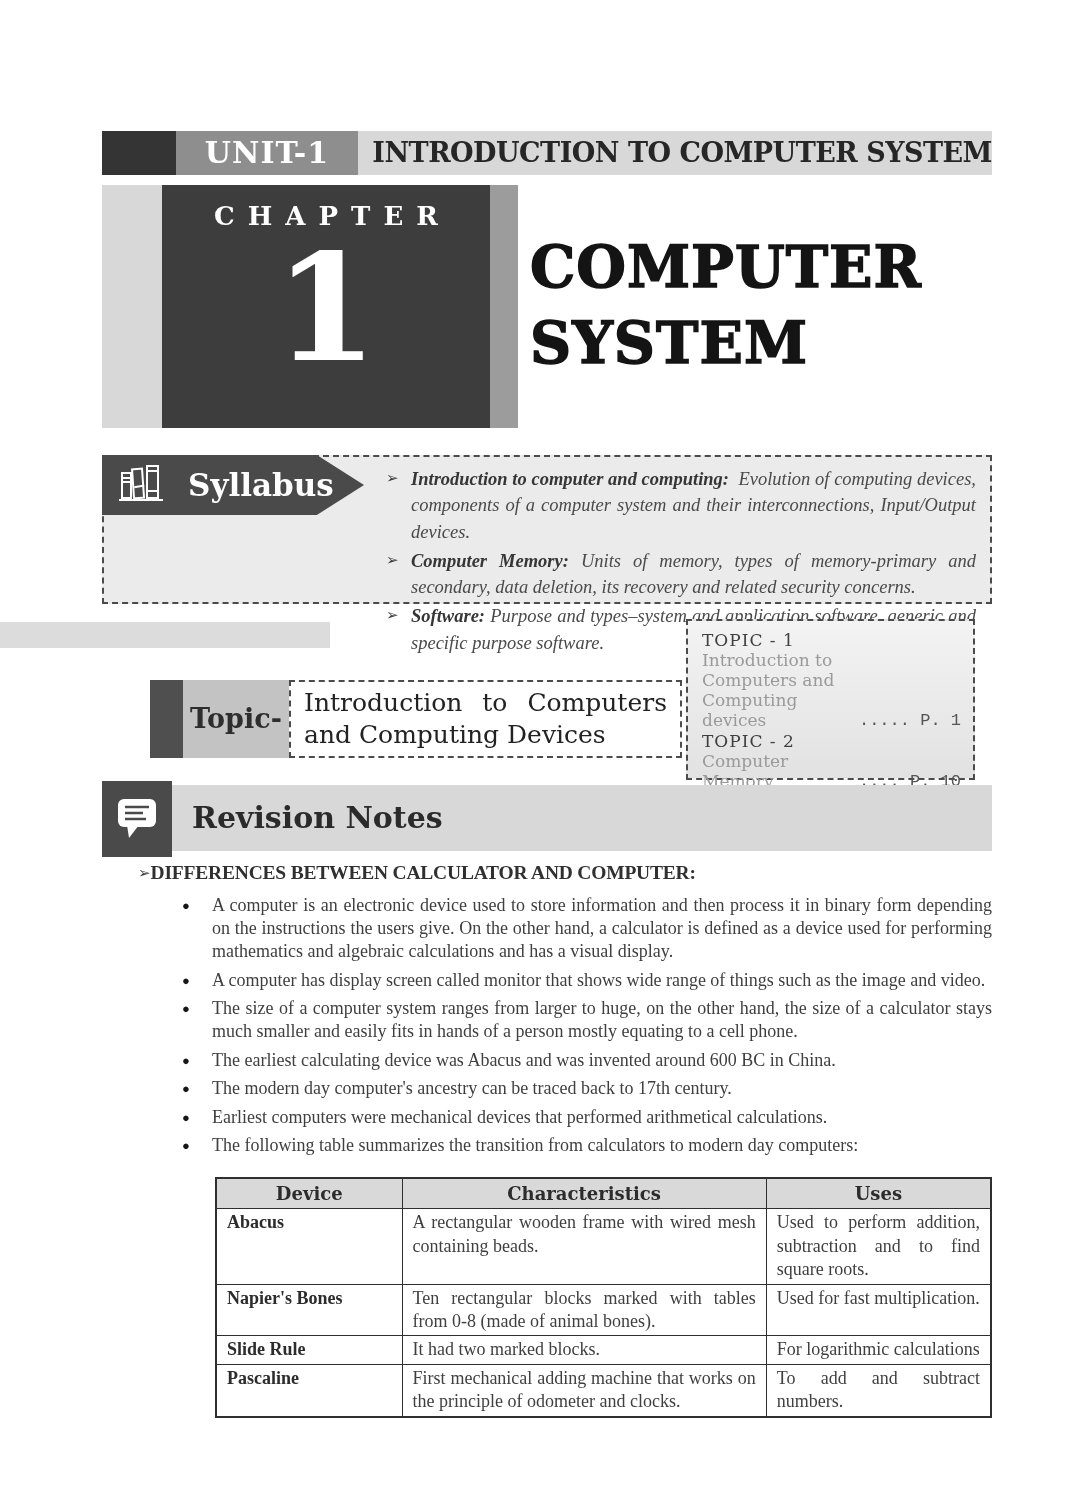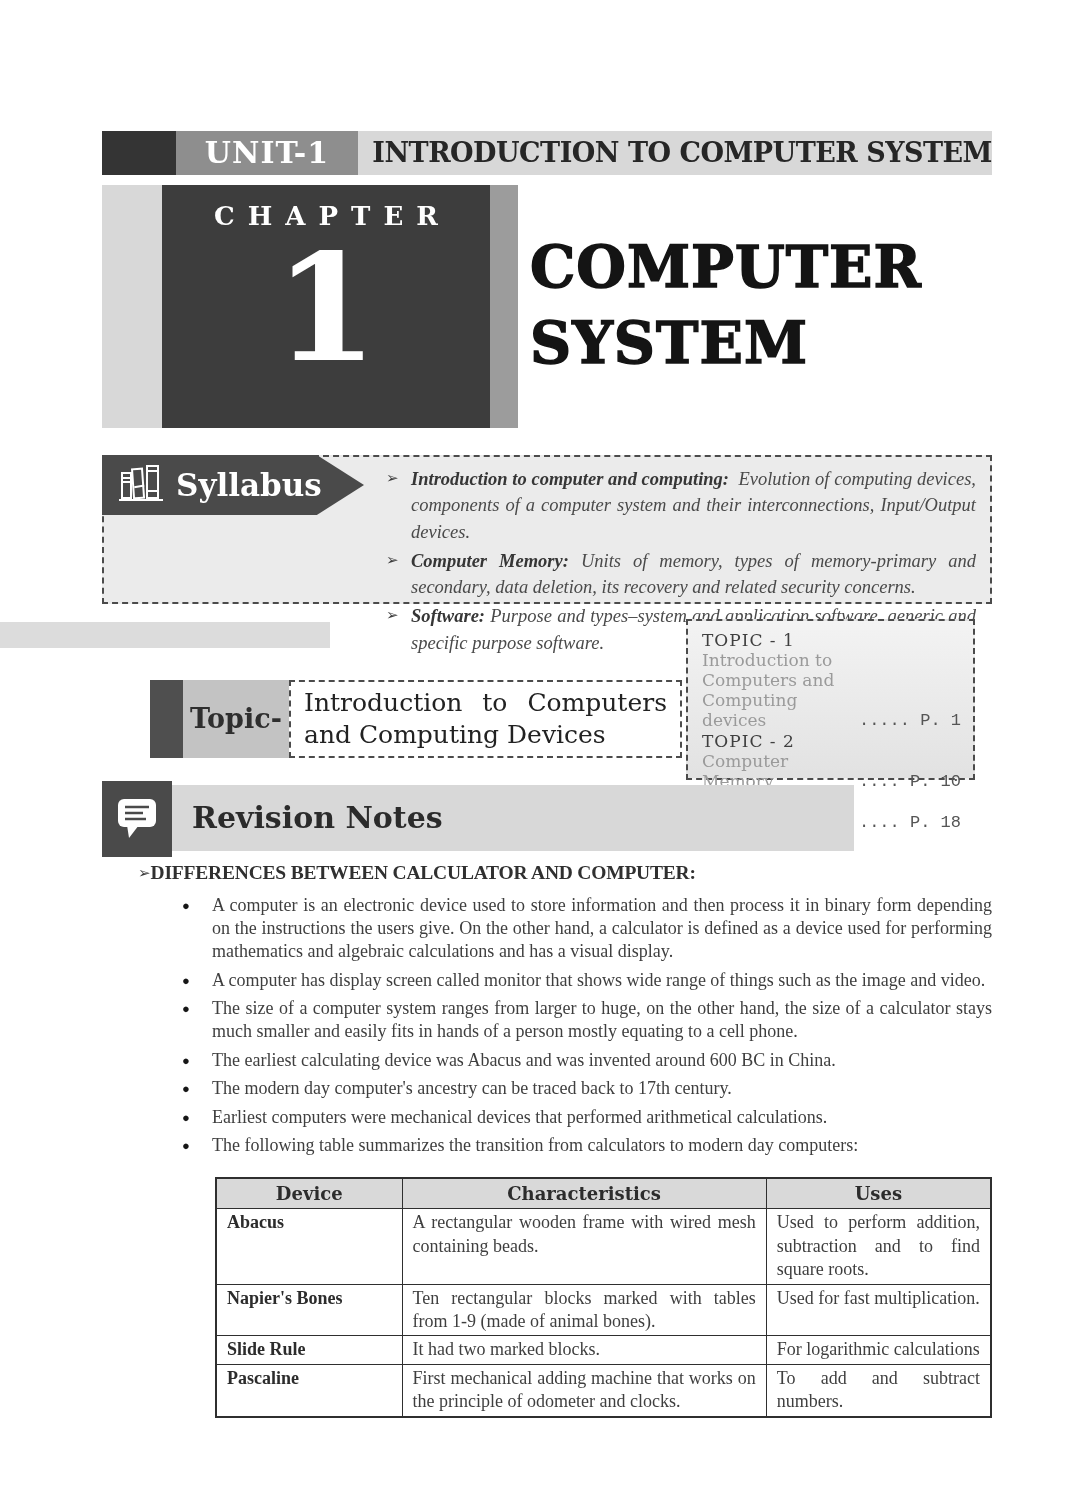--- a/index.html
+++ b/index.html
@@ -17,21 +17,21 @@
   .chapter-row { position:absolute; left:102px; top:185px; width:890px; height:243px; }
   .chapter-strip-left { position:absolute; left:0; top:0; width:60px; height:243px; background:#d8d8d8; }
   .chapter-box { position:absolute; left:60px; top:0; width:328px; height:243px; background:#3d3d3d; text-align:center; }
   .chapter-strip-right { position:absolute; left:388px; top:0; width:28px; height:243px; background:#9c9c9c; }
   .chapter-word { margin-top:16px; color:#ffffff; font-family:"DejaVu Serif", serif; font-weight:bold; font-size:26px; letter-spacing:13px; text-indent:13px; }
   .chapter-num { color:#ffffff; font-family:"DejaVu Serif", serif; font-weight:bold; font-size:148px; line-height:1.05; }
   .chapter-title { position:absolute; left:428px; top:44px; font-family:"DejaVu Serif", serif; font-weight:bold; font-size:57px; line-height:1.33; color:#141414; -webkit-text-stroke:1.5px #141414; letter-spacing:1px; }
 
   
   .syllabus-box { position:absolute; left:102px; top:455px; width:890px; height:149px; background:#ebebeb; border:2px dashed #4b4b4b; }
-  .syllabus-banner { position:absolute; left:-2px; top:-2px; width:262px; height:60px; background:#4a4a4a; display:flex; align-items:center; padding-left:16px; gap:12px;
+  .syllabus-banner { position:absolute; left:-2px; top:-2px; width:262px; height:60px; background:#4a4a4a; display:flex; align-items:center; padding-left:16px; gap:24px;
       clip-path:polygon(0 0, 82% 0, 100% 50%, 82% 100%, 0 100%); }
   .syllabus-banner-text { color:#ffffff; font-family:"DejaVu Serif", serif; font-weight:bold; font-size:31px; }
   .syllabus-items { margin-left:278px; padding:9px 14px 6px 4px; }
   .syl-item { display:flex; gap:9px; font-style:italic; font-size:18.5px; line-height:1.42; text-align:justify; color:#4a4a4a; margin-bottom:3px; }
   .syl-marker { flex:0 0 16px; font-style:normal; color:#3c3c3c; font-size:15px; line-height:1.7; }
   .syl-label { font-weight:bold; color:#363636; }
 
   
   .bleed-strip { position:absolute; left:0; top:622px; width:330px; height:26px; background:#dcdcdc; }
 
@@ -42,21 +42,21 @@
   .topic-heading-box { width:393px; border:2px dashed #4b4b4b; padding:5px 13px; font-family:"DejaVu Serif", serif; font-size:25px; line-height:1.28; color:#222222; text-align:justify; }
 
   
   .topic-index { position:absolute; left:686px; top:619px; width:289px; height:161px; border:2px dashed #4b4b4b; background:linear-gradient(180deg,#f3f3f3,#e2e2e2); padding:8px 12px 6px 14px; }
   .ti-topic { font-family:"DejaVu Serif", serif; font-size:17px; color:#3f3f3f; letter-spacing:1px; margin-top:1px; }
   .ti-row { display:flex; align-items:flex-end; }
   .ti-name { flex:1; font-family:"DejaVu Serif", serif; font-size:17px; line-height:1.18; color:#9a9a9a; }
   .ti-page { font-family:Liberation Mono, monospace; font-size:17px; color:#555555; white-space:nowrap; padding-left:6px; }
 
   
-  .revision-bar { position:absolute; left:102px; top:785px; width:752px; height:66px; }
+  .revision-bar { position:absolute; left:102px; top:785px; width:890px; height:66px; }
   .rev-icon { position:absolute; left:0; top:-4px; width:70px; height:76px; background:#4a4a4a; display:flex; align-items:center; justify-content:center; }
   .rev-bg { position:absolute; left:70px; top:0; right:0; height:66px; background:#d8d8d8; }
   .rev-title { position:absolute; left:90px; top:0; line-height:66px; font-family:"DejaVu Serif", serif; font-weight:bold; font-size:30px; color:#2b2b2b; }
 
   
   .content { position:absolute; left:102px; top:862px; width:890px; }
   .diff-heading { display:flex; font-size:19.5px; color:#303030; }
   .dh-marker { flex:0 0 38px; padding-left:36px; font-size:15px; line-height:1.5; color:#3c3c3c; }
   .dh-text { font-weight:bold; letter-spacing:-0.2px; }
   .bullets { list-style:none; margin-top:9px; }
@@ -222,21 +222,21 @@
         </tr>
       </thead>
       <tbody>
         <tr>
           <td class="dev">Abacus</td>
           <td class="just">A rectangular wooden frame with wired mesh containing beads.</td>
           <td class="just">Used to perform addition, subtraction and to find square roots.</td>
         </tr>
         <tr>
           <td class="dev">Napier's Bones</td>
-          <td class="just">Ten rectangular blocks marked with tables from 1-9 (made of animal bones).</td>
+          <td class="just">Ten rectangular blocks marked with tables from 0-8 (made of animal bones).</td>
           <td>Used for fast multiplication.</td>
         </tr>
         <tr>
           <td class="dev">Slide Rule</td>
           <td>It had two marked blocks.</td>
           <td>For logarithmic calculations</td>
         </tr>
         <tr>
           <td class="dev">Pascaline</td>
           <td class="just">First mechanical adding machine that works on the principle of odometer and clocks.</td>

